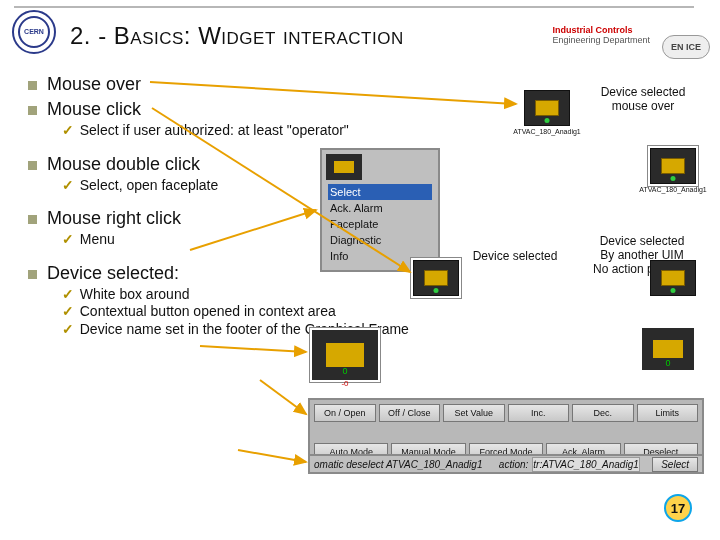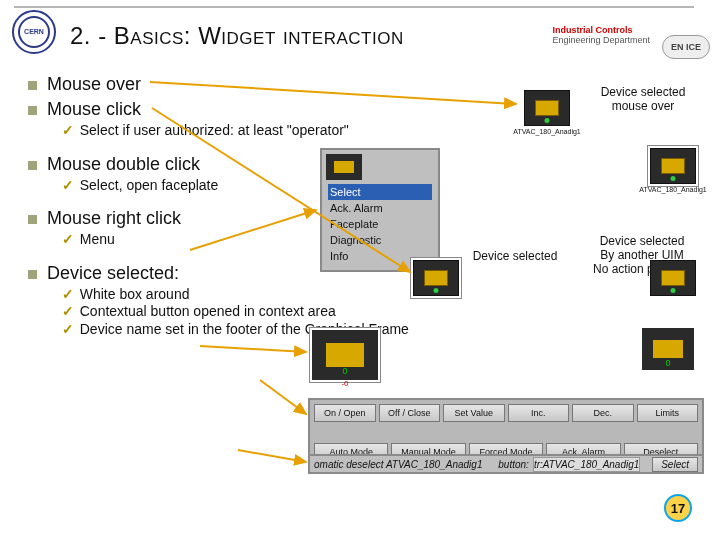--- a/index.html
+++ b/index.html
@@ -397,21 +397,21 @@
       <div class="c">Manual Mode</div>
       <div class="c">Forced Mode</div>
       <div class="c">Ack. Alarm</div>
       <div class="c">Deselect</div>
     </div>
   </div>
 
   <div class="footerbar">
     <span>omatic deselect ATVAC_180_Anadig1</span>
     <span style="margin-left:auto"></span>
-    <span>button:</span>
+    <span>action:</span>
     <span class="f">tr:ATVAC_180_Anadig1</span>
     <span class="sel">Select</span>
   </div>
 
   <svg class="arrows">
     <defs>
       <marker id="ah" markerWidth="8" markerHeight="8" refX="6" refY="3" orient="auto">
         <path d="M0,0 L7,3 L0,6 Z" fill="#e8a000"></path>
       </marker>
     </defs>

